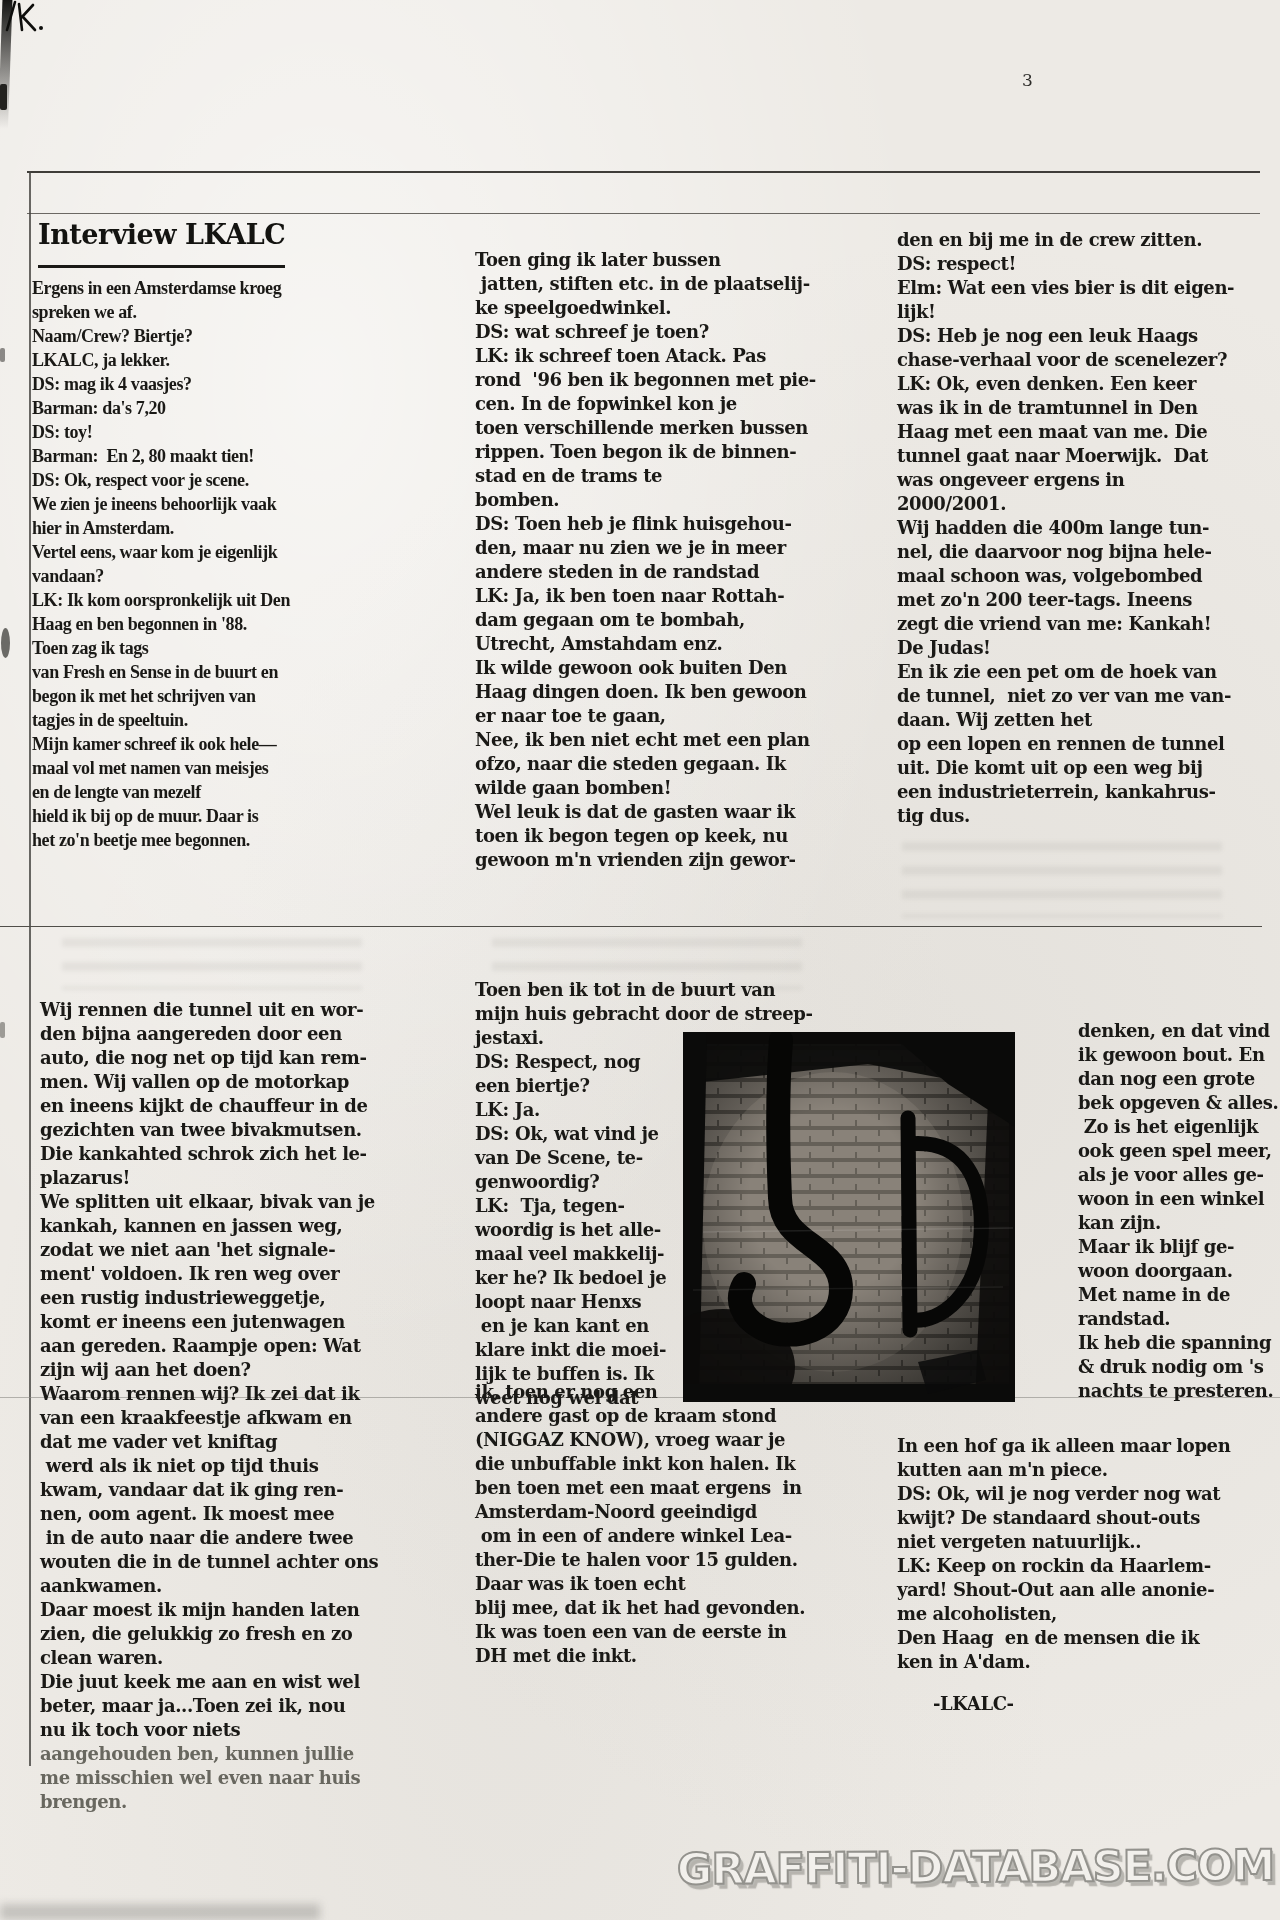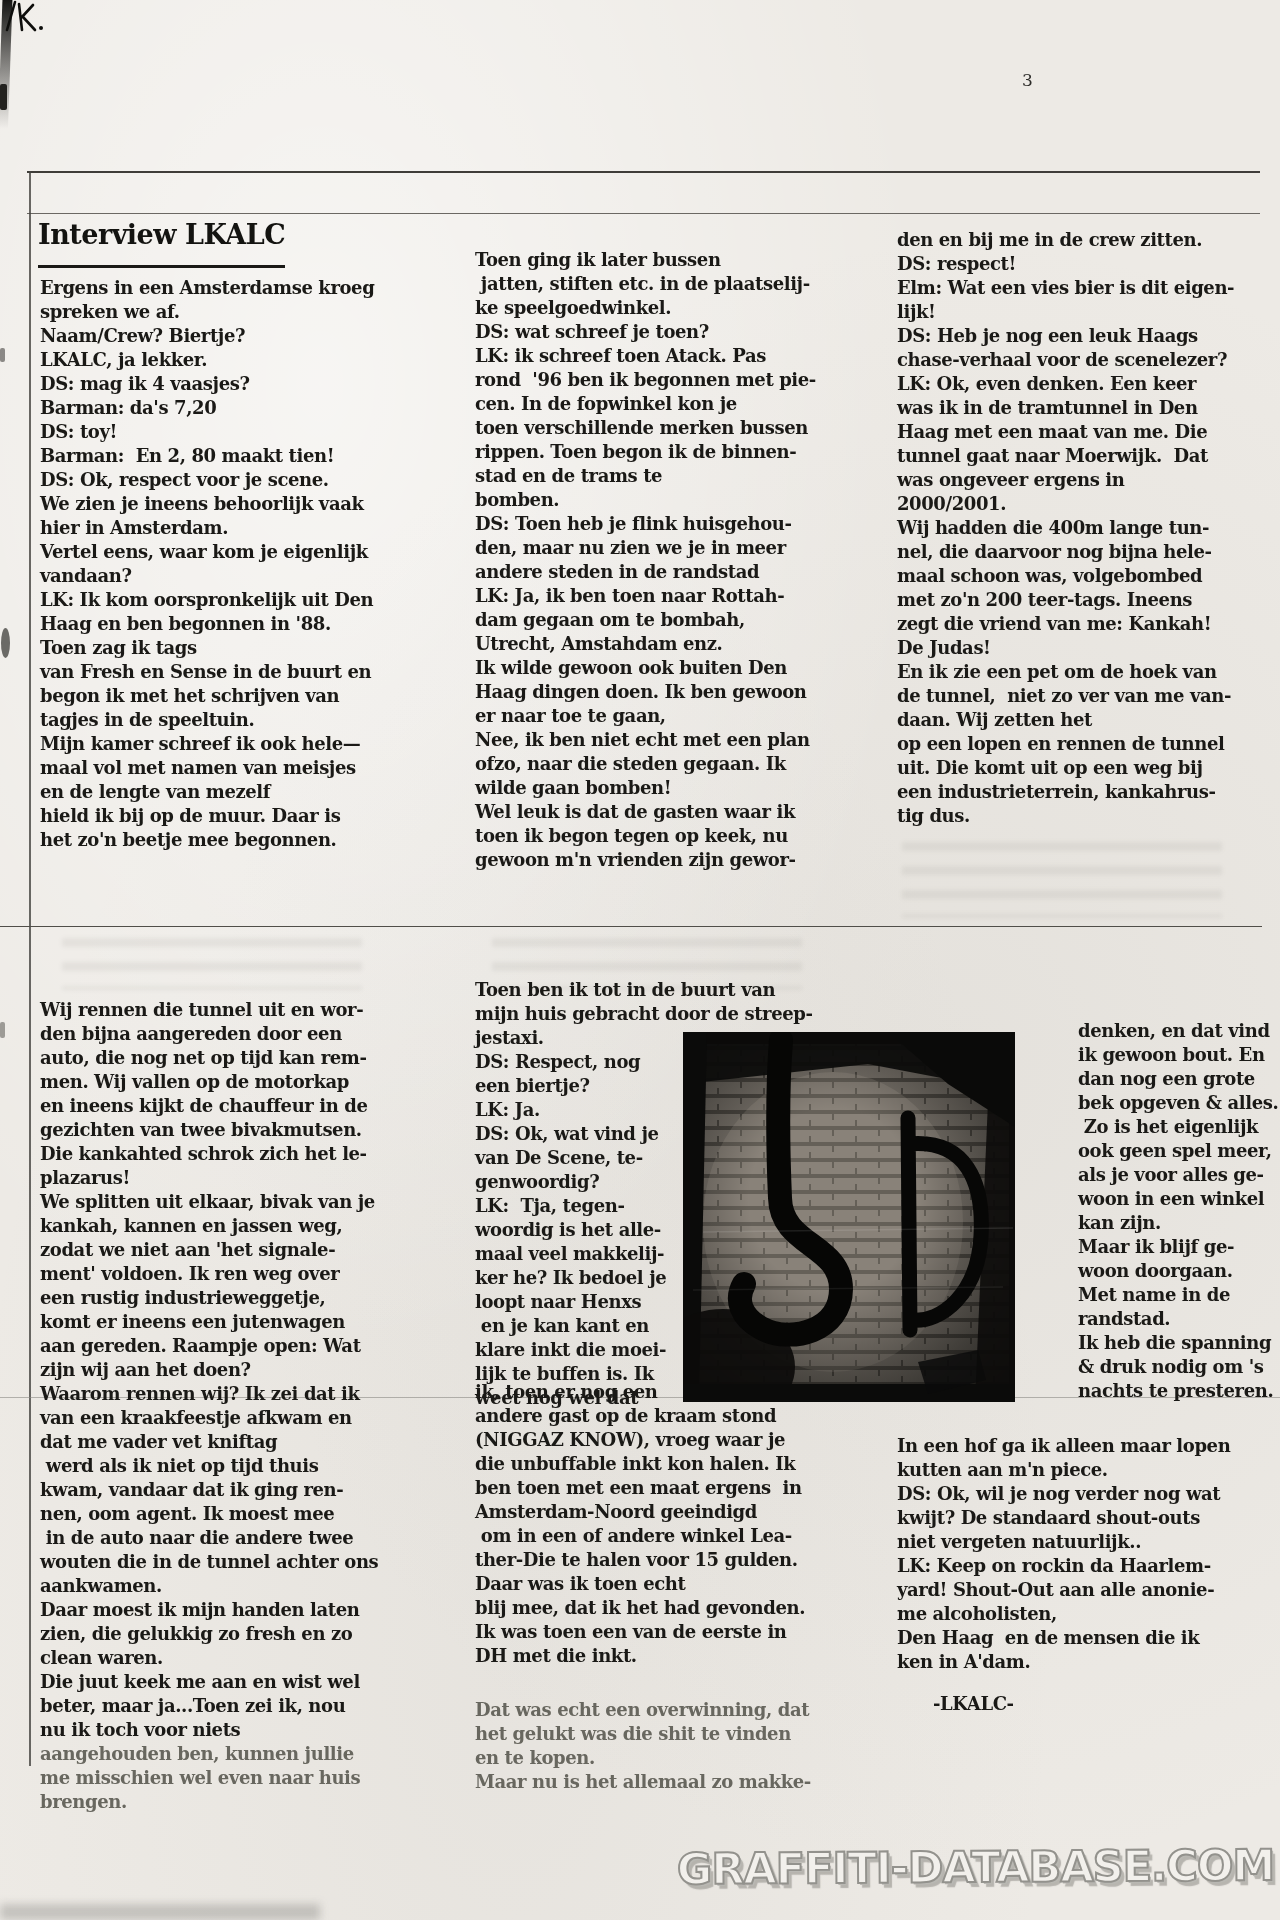--- a/index.html
+++ b/index.html
@@ -85,21 +85,21 @@
   <div class="rule" style="left:27px;top:213px;width:1233px;background:#6b6863;"></div>
   <div class="vline"></div>
   <div class="rule" style="left:0;top:926px;width:1262px;background:#504e49;"></div>
   <div class="rule" style="left:0;top:1397px;width:1280px;background:#8b8983;opacity:.6;"></div>
 
   <div class="ghost" style="left:62px;top:938px;width:300px;height:52px;"></div>
   <div class="ghost" style="left:492px;top:938px;width:310px;height:52px;"></div>
   <div class="ghost" style="left:902px;top:842px;width:320px;height:76px;"></div>
 
   <div class="title" style="position:absolute;left:38px;top:220px;">Interview LKALC</div>
-  <div class="blk" style="left:40px;top:276px;width:380px;">Ergens in een Amsterdamse kroeg
+  <div class="blk" style="left:32px;top:276px;width:380px;font-family:Liberation Serif, serif;">Ergens in een Amsterdamse kroeg
 spreken we af.
 Naam/Crew? Biertje?
 LKALC, ja lekker.
 DS: mag ik 4 vaasjes?
 Barman: da's 7,20
 DS: toy!
 Barman:  En 2, 80 maakt tien!
 DS: Ok, respect voor je scene.
 We zien je ineens behoorlijk vaak
 hier in Amsterdam.
@@ -227,24 +227,20 @@
 (NIGGAZ KNOW), vroeg waar je
 die unbuffable inkt kon halen. Ik
 ben toen met een maat ergens  in
 Amsterdam-Noord geeindigd
  om in een of andere winkel Lea-
 ther-Die te halen voor 15 gulden.
 Daar was ik toen echt
 blij mee, dat ik het had gevonden.
 Ik was toen een van de eerste in
 DH met die inkt.</div>
-  <div class="blk faded" style="left:475px;top:1698px;width:380px;">Dat was echt een overwinning, dat
-het gelukt was die shit te vinden
-en te kopen.
-Maar nu is het allemaal zo makke-</div>
 
   <div class="blk" style="left:1038px;top:1019px;width:235px;margin-left:40px;">denken, en dat vind
 ik gewoon bout. En
 dan nog een grote
 bek opgeven &amp; alles.
  Zo is het eigenlijk
 ook geen spel meer,
 als je voor alles ge-
 woon in een winkel
 kan zijn.

